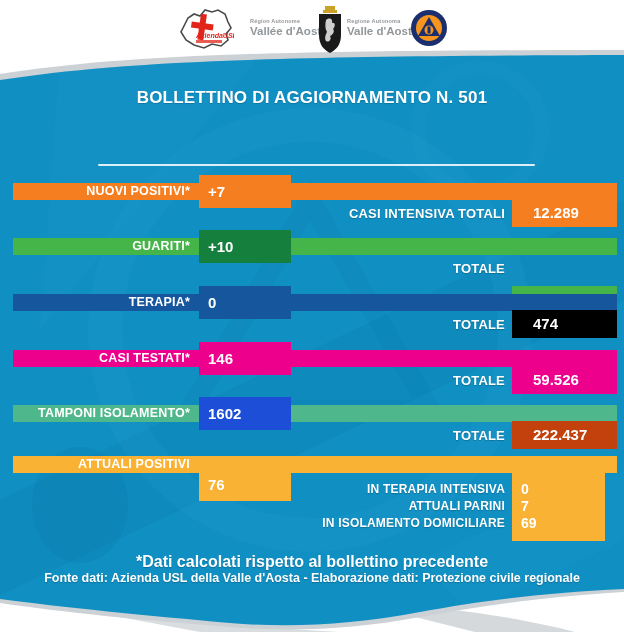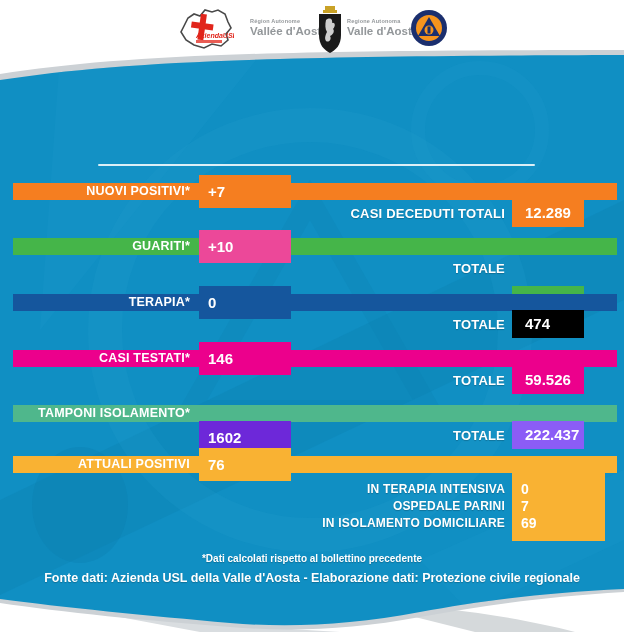--- a/index.html
+++ b/index.html
@@ -26,33 +26,33 @@
   
   .metric-row > div { position:absolute; }
   .bar        { top:var(--bt); left:13px; width:604px; height:17px; }
   .bar-label  { top:var(--bt); left:13px; width:177px; height:17px; line-height:17px;
                 text-align:right; font-size:12.5px; letter-spacing:.2px; }
   .daily-block{ top:calc(var(--bt) - 8px); left:199px; width:92px; height:33px;
                 line-height:33px; padding-left:9px; font-size:15px; }
   .total-label{ top:calc(var(--bt) + 17px); left:150px; width:355px; height:27px;
                 line-height:27px; text-align:right; font-size:13px; letter-spacing:.2px;
                 text-shadow:0 1px 1px rgba(0,0,0,.22); }
-  .total-block{ top:calc(var(--bt) + 16px); left:512px; width:72px; height:28px;
-                line-height:28px; padding-left:13px; font-size:15px; }
+  .total-block{ top:calc(var(--bt) + 16px); left:512px; width:105px; height:28px;
+                line-height:28px; padding-left:21px; font-size:15px; }
   .tall-block { top:var(--bt); left:512px; width:93px; height:85px; }
   .sub-label  { left:100px; width:405px; height:17px; line-height:17px; text-align:right;
                 font-size:12px; letter-spacing:.2px; text-shadow:0 1px 1px rgba(0,0,0,.22); }
   .sub-value  { left:521px; width:80px; height:17px; line-height:17px; font-size:14px; }
   .sub-0 { top:calc(var(--bt) + 25px); }
   .sub-1 { top:calc(var(--bt) + 42px); }
   .sub-2 { top:calc(var(--bt) + 59px); }
 
   
   .footer-note   { position:absolute; left:0; width:624px; top:553px; text-align:center;
-                   font-size:10px; text-shadow:0 1px 1px rgba(0,0,0,.22); }
+                   font-size:16px; text-shadow:0 1px 1px rgba(0,0,0,.22); }
   .footer-source { position:absolute; left:0; width:624px; top:571px; text-align:center;
                    font-size:12.5px; text-shadow:0 1px 1px rgba(0,0,0,.22); }
 </style>
 </head>
 <body>
 
 <div class="page">
 
   <svg class="bg" width="624" height="632" viewBox="0 0 624 632">
     <defs>
@@ -109,34 +109,35 @@
   </div>
 
   <svg class="hdr-logo" style="left:410px; top:9px;" width="38" height="38" viewBox="0 0 38 38">
     <circle cx="19" cy="19" r="18" fill="#1b2f6e"></circle>
     <circle cx="19" cy="19" r="13" fill="#f7941d"></circle>
     <path d="M 19,8 L 30,27 L 8,27 Z" fill="#1b2f6e"></path>
     <circle cx="19" cy="21" r="4.5" fill="#f7941d"></circle>
     <rect x="17.5" y="17.5" width="3" height="7" fill="#1b2f6e"></rect>
   </svg>
 
+  <div class="title-line" style="top:88px">BOLLETTINO DI AGGIORNAMENTO N. 501</div>
   <div class="separator"></div>
 
   <div class="metric-row" style="--bt:183px">
     <div class="bar" style="background-color: rgb(245, 126, 32);"></div>
     <div class="bar-label">NUOVI POSITIVI*</div>
     <div class="daily-block" style="background-color: rgb(245, 126, 32);"><span>+7</span></div>
-    <div class="total-label">CASI DECEDUTI TOTALI</div>
+    <div class="total-label">CASI INTENSIVA TOTALI</div>
     <div class="total-block" style="background-color: rgb(245, 126, 32);"><span>12.289</span></div>
   </div>
 
   <div class="metric-row" style="--bt:238px">
     <div class="bar" style="background-color: rgb(69, 181, 73);"></div>
     <div class="bar-label">GUARITI*</div>
-    <div class="daily-block" style="background-color: #ec4899;"><span>+10</span></div>
+    <div class="daily-block" style="background-color: #15803d;"><span>+10</span></div>
     <div class="total-label">TOTALE</div>
     <div class="total-block" style="background-color: rgb(69, 181, 73); margin-top: 32px;"><span>11.739</span></div>
   </div>
 
   <div class="metric-row" style="--bt:294px">
     <div class="bar" style="background-color: rgb(21, 86, 157);"></div>
     <div class="bar-label">TERAPIA*</div>
     <div class="daily-block" style="background-color: rgb(21, 86, 157);"><span>0</span></div>
     <div class="total-label">TOTALE</div>
     <div class="total-block" style="background-color: #000000;"><span>474</span></div>
@@ -146,33 +147,33 @@
     <div class="bar" style="background-color: rgb(236, 0, 140);"></div>
     <div class="bar-label">CASI TESTATI*</div>
     <div class="daily-block" style="background-color: rgb(236, 0, 140);"><span>146</span></div>
     <div class="total-label">TOTALE</div>
     <div class="total-block" style="background-color: rgb(236, 0, 140);"><span>59.526</span></div>
   </div>
 
   <div class="metric-row" style="--bt:405px">
     <div class="bar" style="background-color: rgb(79, 183, 140);"></div>
     <div class="bar-label">TAMPONI ISOLAMENTO*</div>
-    <div class="daily-block" style="background-color: #6d28d9; margin-top: 24px;"><span>1602</span></div>
+    <div class="daily-block" style="background-color: #1d4ed8;"><span>1602</span></div>
     <div class="total-label">TOTALE</div>
-    <div class="total-block" style="background-color: #8b5cf6;"><span>222.437</span></div>
+    <div class="total-block" style="background-color: #c2410c;"><span>222.437</span></div>
   </div>
 
   <div class="metric-row" style="--bt:456px">
     <div class="bar" style="background-color: rgb(249, 178, 51);"></div>
     <div class="bar-label">ATTUALI POSITIVI</div>
-    <div class="daily-block" style="background-color: rgb(249, 178, 51);"><span>76</span></div>
+    <div class="daily-block" style="background-color: rgb(249, 178, 51); margin-top: 20px;"><span>76</span></div>
     <div class="tall-block" style="background-color: rgb(249, 178, 51);"></div>
     <div class="sub-label sub-0">IN TERAPIA INTENSIVA</div>
     <div class="sub-value sub-0">0</div>
-    <div class="sub-label sub-1">OSPEDALE PARINI</div>
+    <div class="sub-label sub-1">ATTUALI PARINI</div>
     <div class="sub-value sub-1">7</div>
     <div class="sub-label sub-2">IN ISOLAMENTO DOMICILIARE</div>
     <div class="sub-value sub-2">69</div>
   </div>
 
   <div class="footer-note">*Dati calcolati rispetto al bollettino precedente</div>
   <div class="footer-source">Fonte dati: Azienda USL della Valle d'Aosta - Elaborazione dati: Protezione civile regionale</div>
 
 </div>
 

